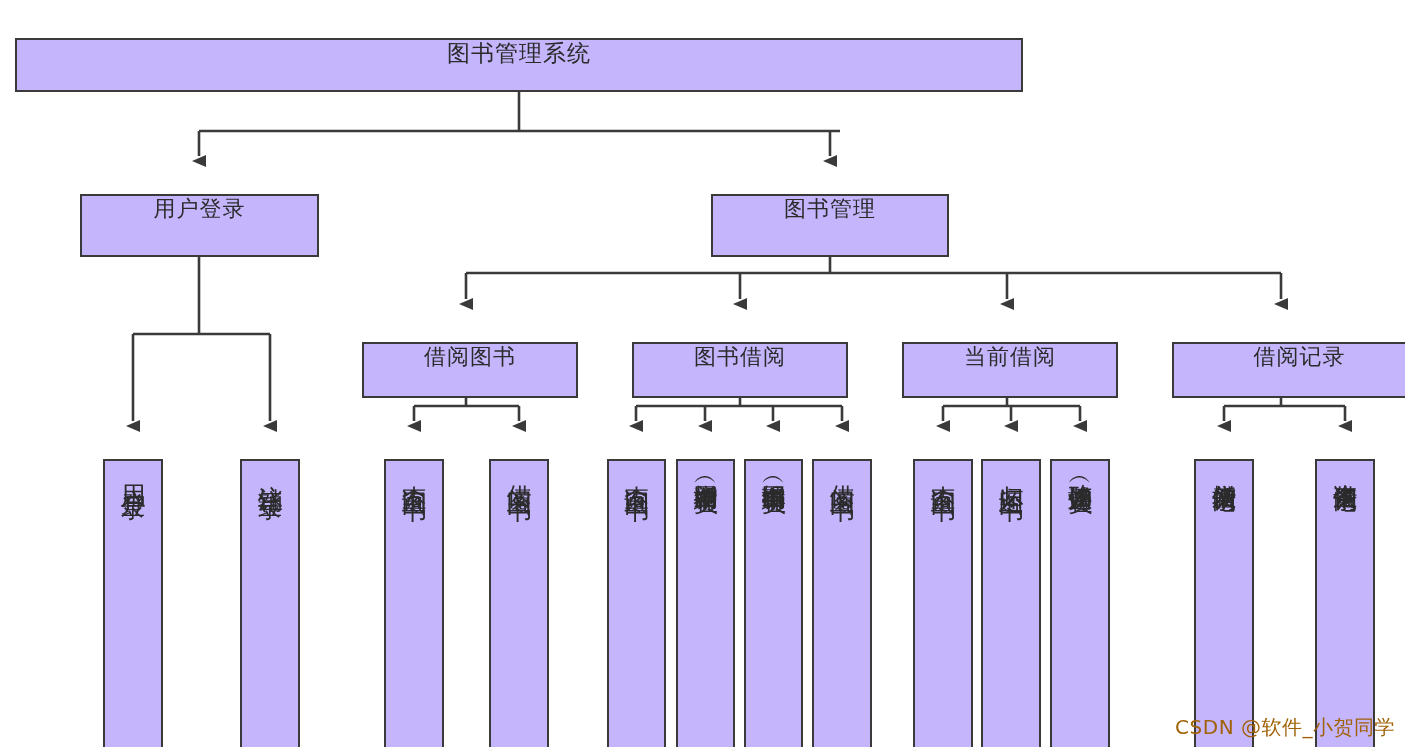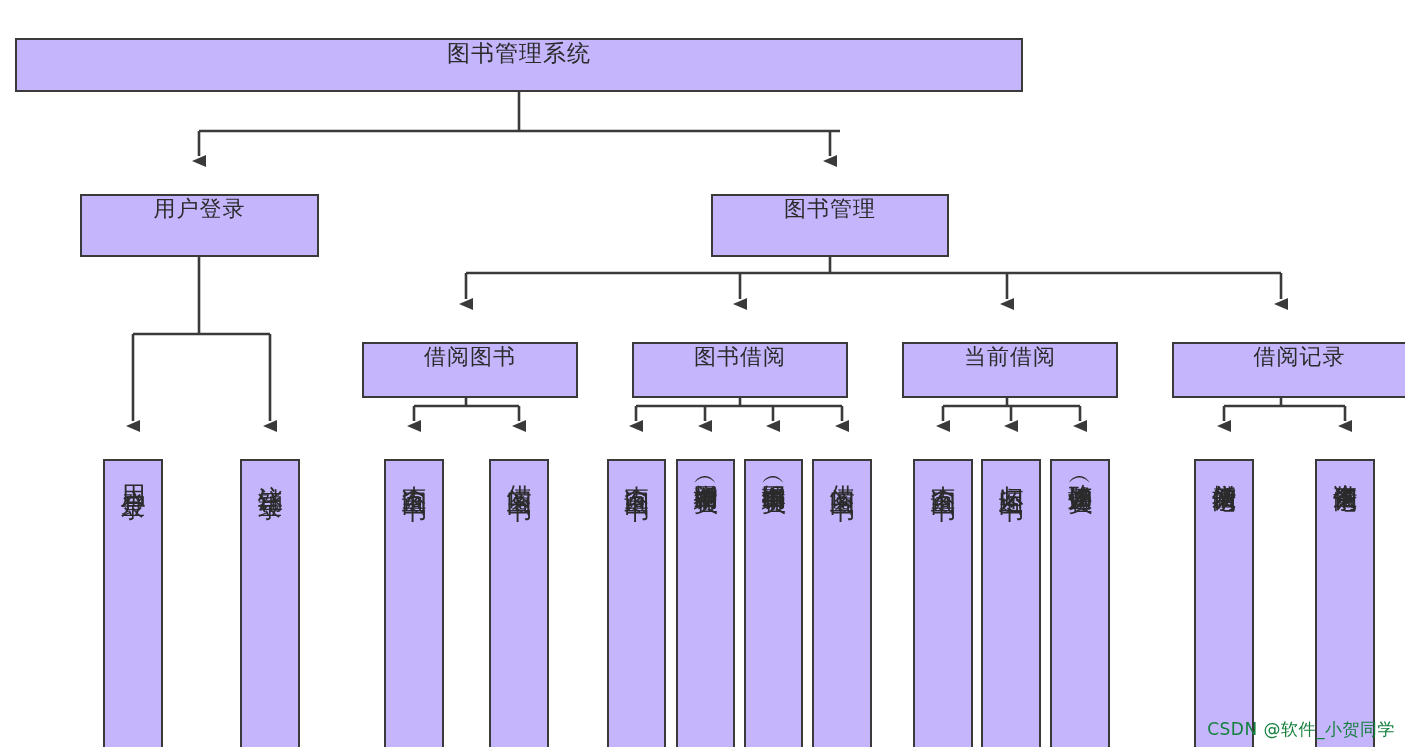--- a/index.html
+++ b/index.html
@@ -34,22 +34,22 @@
     font-size:25px;
     line-height:1.02;
     letter-spacing:4px;
     white-space:nowrap;
   }
   .node.vert.tight .lbl{font-size:24px;letter-spacing:1px;}
   #watermark{
     position:absolute;
     right:10px;
     bottom:6px;
-    font-size:17px;
-    color:#15803d;
+    font-size:20px;
+    color:#a16207;
     white-space:nowrap;
     pointer-events:none;
     letter-spacing:.5px;
   }
 </style>
 </head>
 <body>
 
 <div id="stage">
 

